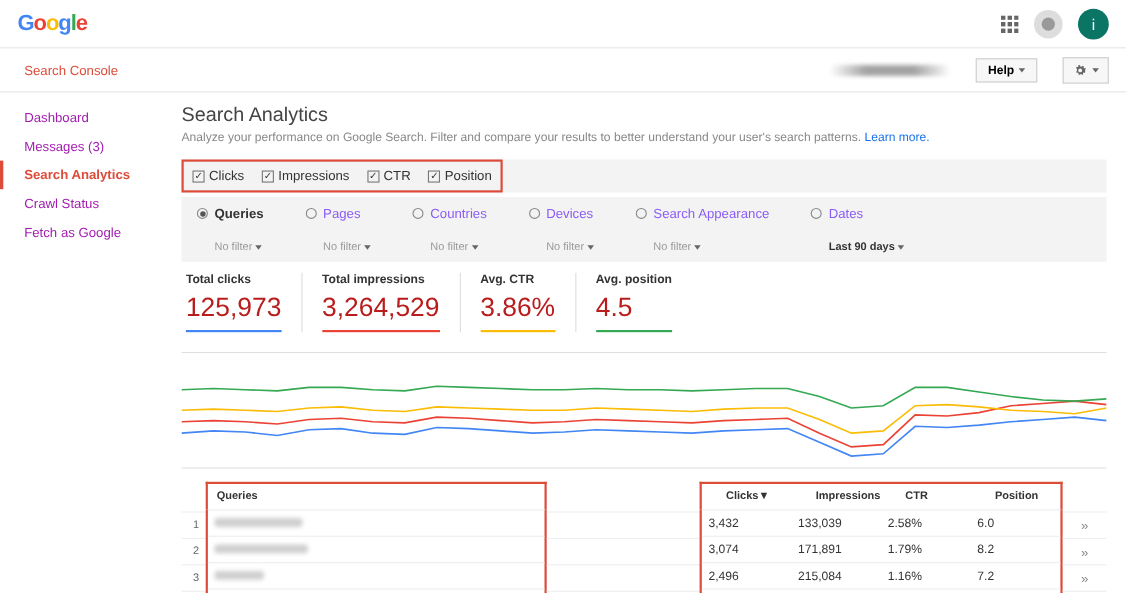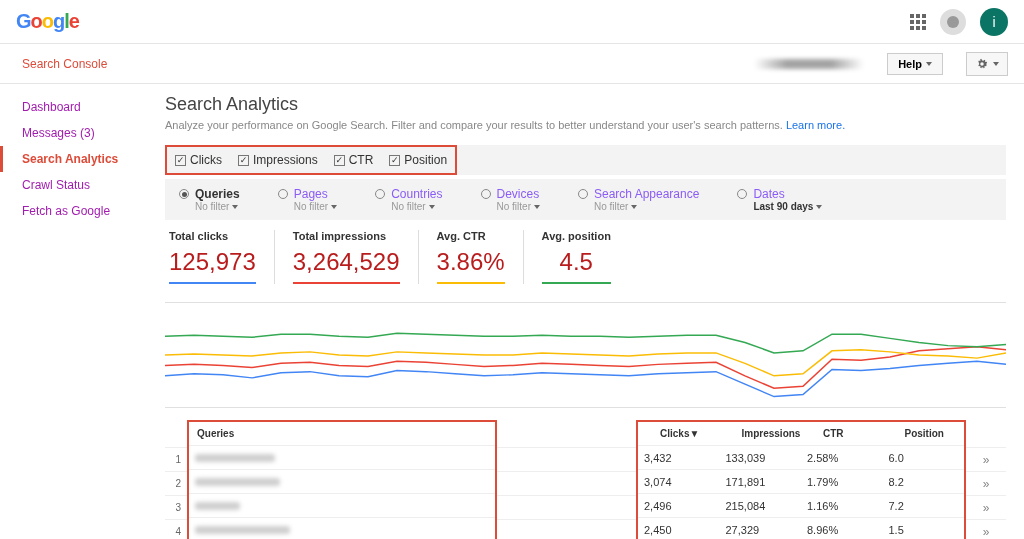--- a/index.html
+++ b/index.html
@@ -29,26 +29,26 @@
 .page-desc a { color: #1a73e8; text-decoration: none; }
 .checks-wrap { border: 2px solid #dd4b39; display: inline-flex; padding: 6px 8px; gap: 16px; background: #f3f3f3; }
 .check { display: flex; align-items: center; gap: 4px; font-size: 12px; cursor: pointer; }
 .checkbox { width: 11px; height: 11px; border: 1px solid #777; display: flex; align-items: center; justify-content: center; font-size: 9px; color: #333; }
 .dims-row { background: #f3f3f3; padding: 8px 14px; display: flex; gap: 38px; font-size: 12px; margin-top: 4px; }
 .dim { cursor: pointer; }
 .dim-top { display: flex; align-items: center; gap: 6px; font-weight: bold; color: #333; }
 .dim.inactive .dim-top { font-weight: normal; color: #8b5cf6; }
 .radio { width: 10px; height: 10px; border: 1px solid #888; border-radius: 50%; display: inline-flex; align-items: center; justify-content: center; }
 .radio.on::after { content: ""; width: 5px; height: 5px; background: #555; border-radius: 50%; }
-.dim-sub { font-size: 10px; color: #999; margin-left: 16px; margin-top: 0; display: flex; align-items: center; gap: 3px; }
+.dim-sub { font-size: 10px; color: #999; margin-left: 16px; margin-top: 18px; display: flex; align-items: center; gap: 3px; }
 .dim-sub.dark { color: #333; font-weight: bold; }
 .stats-row { display: flex; margin-top: 10px; }
 .stat { padding: 0 18px; border-right: 1px solid #ddd; }
 .stat:first-child { padding-left: 4px; }
-.stat:last-child { border-right: none; text-align: center; }
+.stat:last-child { border-right: none; }
 .stat-label { font-size: 11px; font-weight: bold; color: #333; }
 .stat-value { font-size: 24px; color: #b91c1c; margin-top: 6px; }
 .stat-line { height: 2px; margin-top: 6px; }
 .chart { margin-top: 18px; border-top: 1px solid #e0e0e0; border-bottom: 1px solid #e0e0e0; height: 106px; position: relative; }
 .chart svg { width: 100%; height: 100%; display: block; }
 .table-wrap { margin-top: 12px; display: flex; gap: 0; align-items: flex-start; }
 .col-queries { width: 310px; }
 .col-mid { flex: 1; }
 .col-metrics { width: 330px; }
 .col-arrow { width: 40px; }

